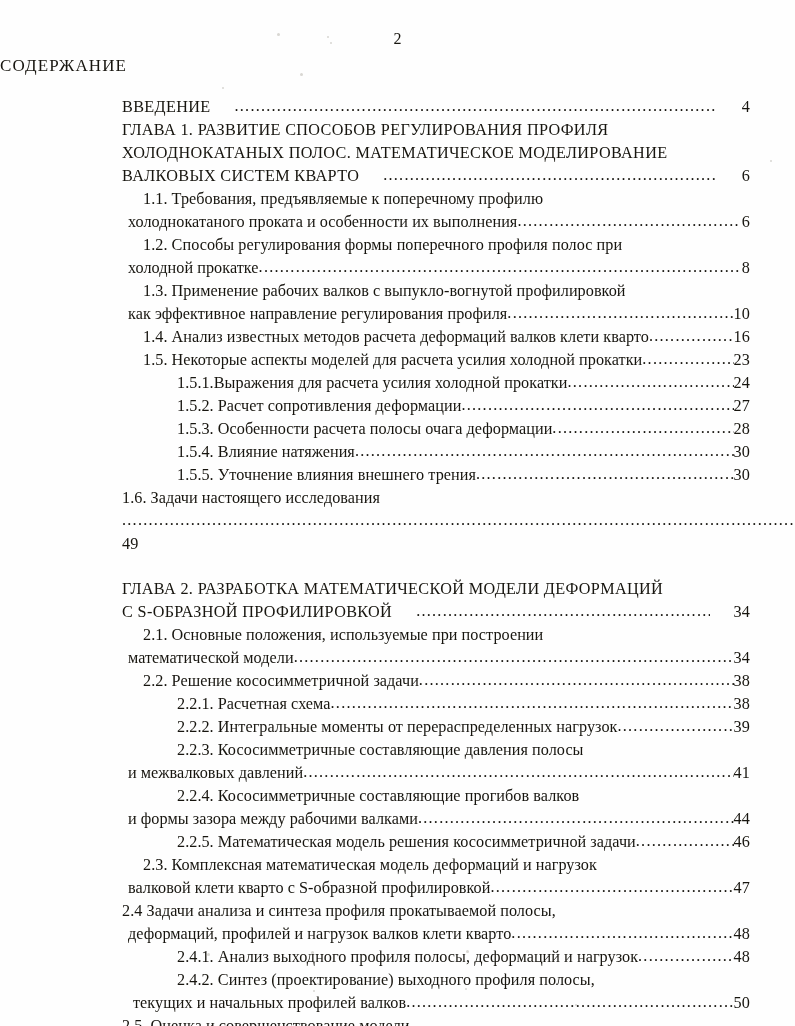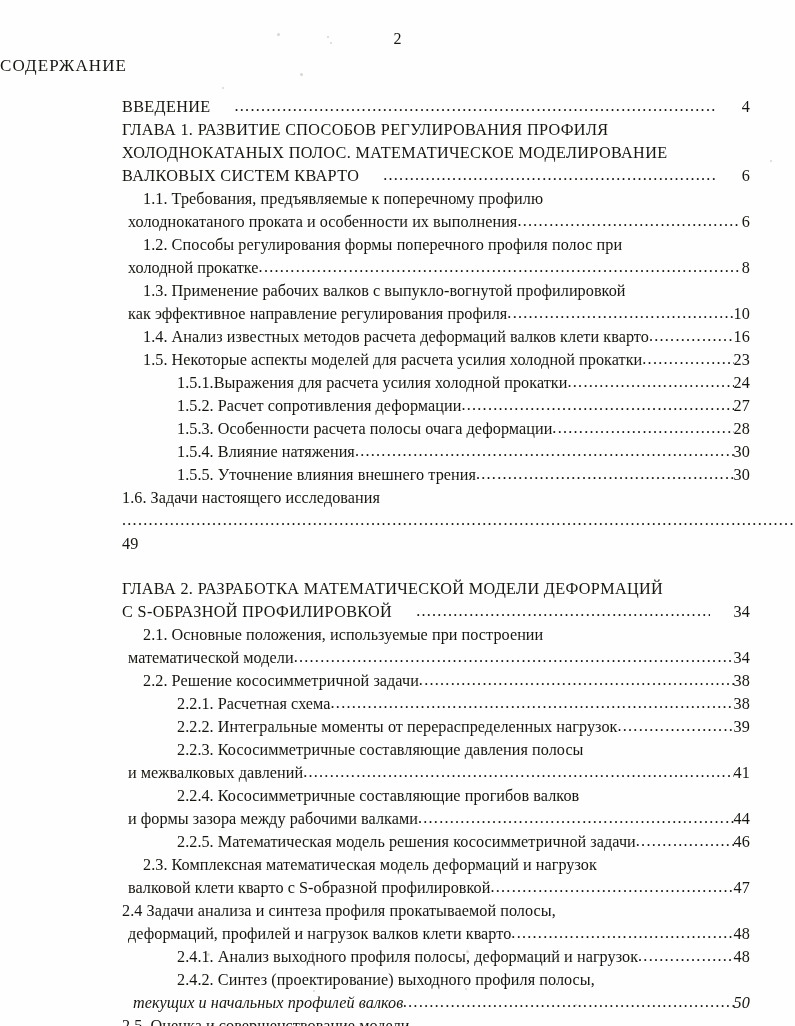--- a/index.html
+++ b/index.html
@@ -91,21 +91,21 @@
   .toc-line.caps .txt {
     letter-spacing: 0.35px;
   }
 
   
   .lvl0 { margin-left: 0px; gap: 24px; }
   .lvl1 { margin-left: 21px; justify-content: flex-end; }
   .lvl1w { margin-left: 6px; }      
   .lvl2 { margin-left: 55px; }
   .lvl0w { margin-left: 0px; flex-direction: column; }      
-  .lvl2w { margin-left: 11px; font-style: italic; }     
+  .lvl2w { margin-left: 11px; }     
 
   .gap-before { margin-top: 22px; text-align: right; }
 
   
   .speck {
     position: absolute;
     background: #b9b6ae;
     border-radius: 50%;
     opacity: 0.55;
   }

